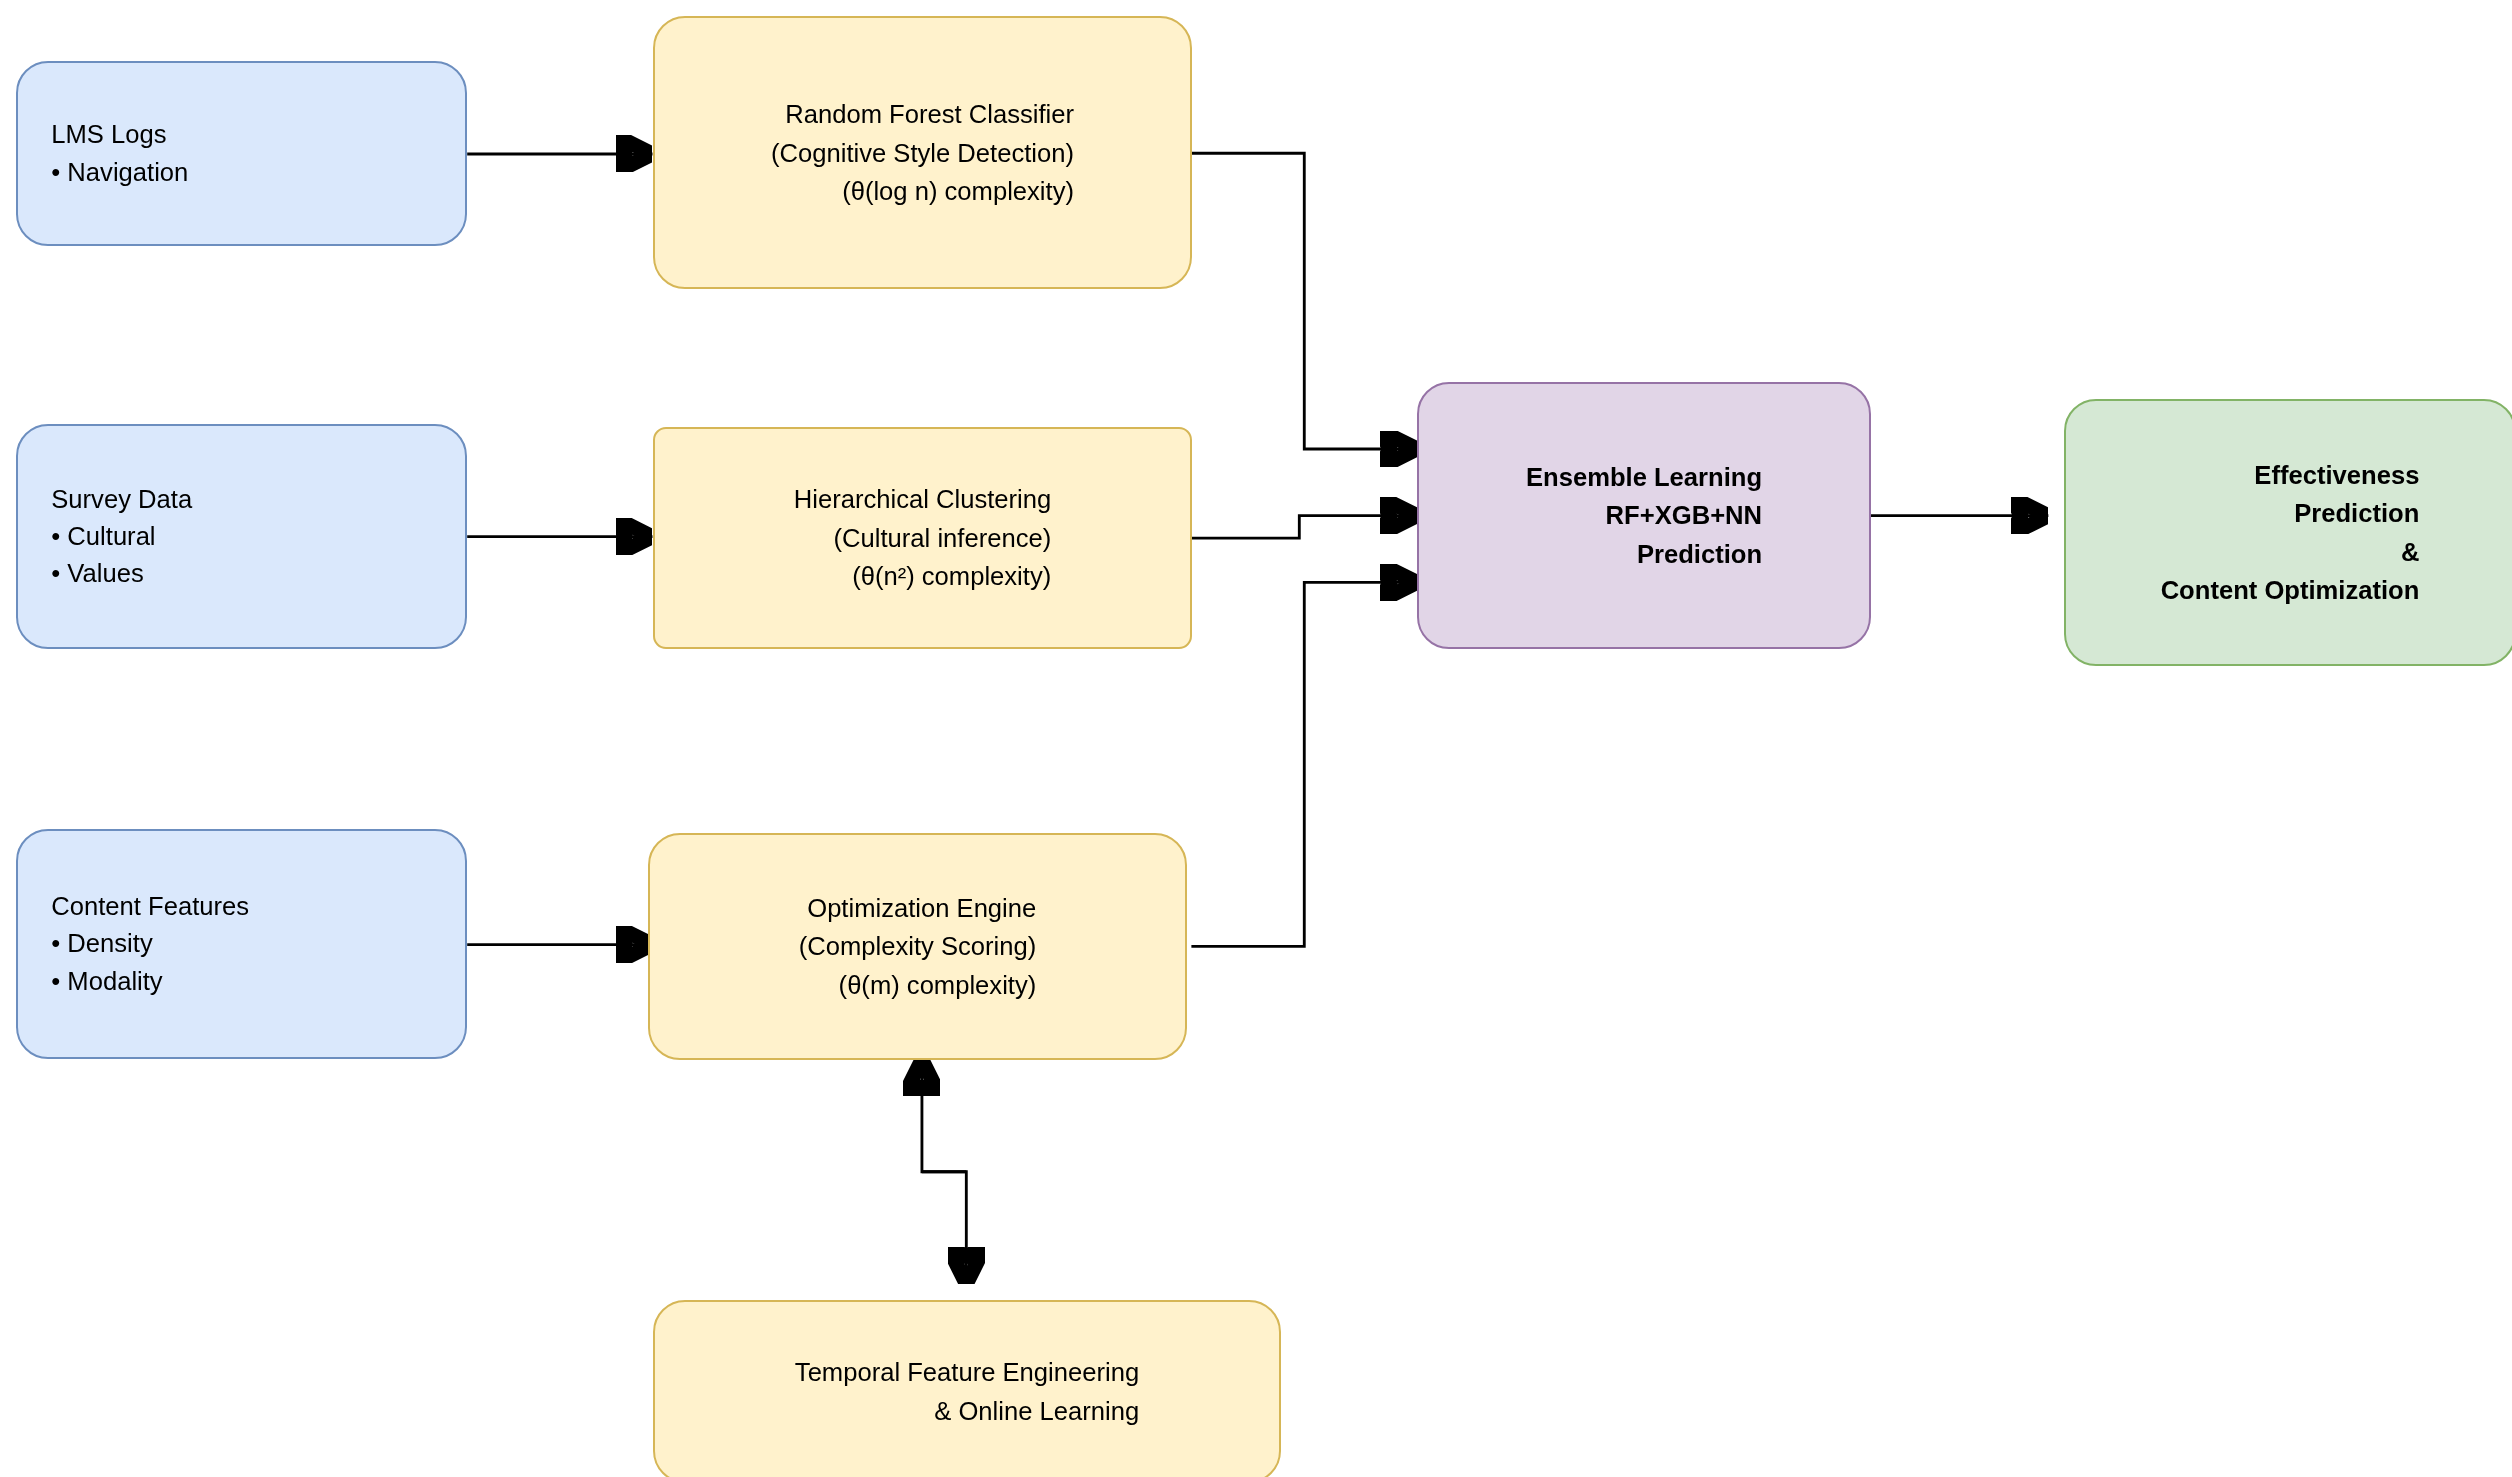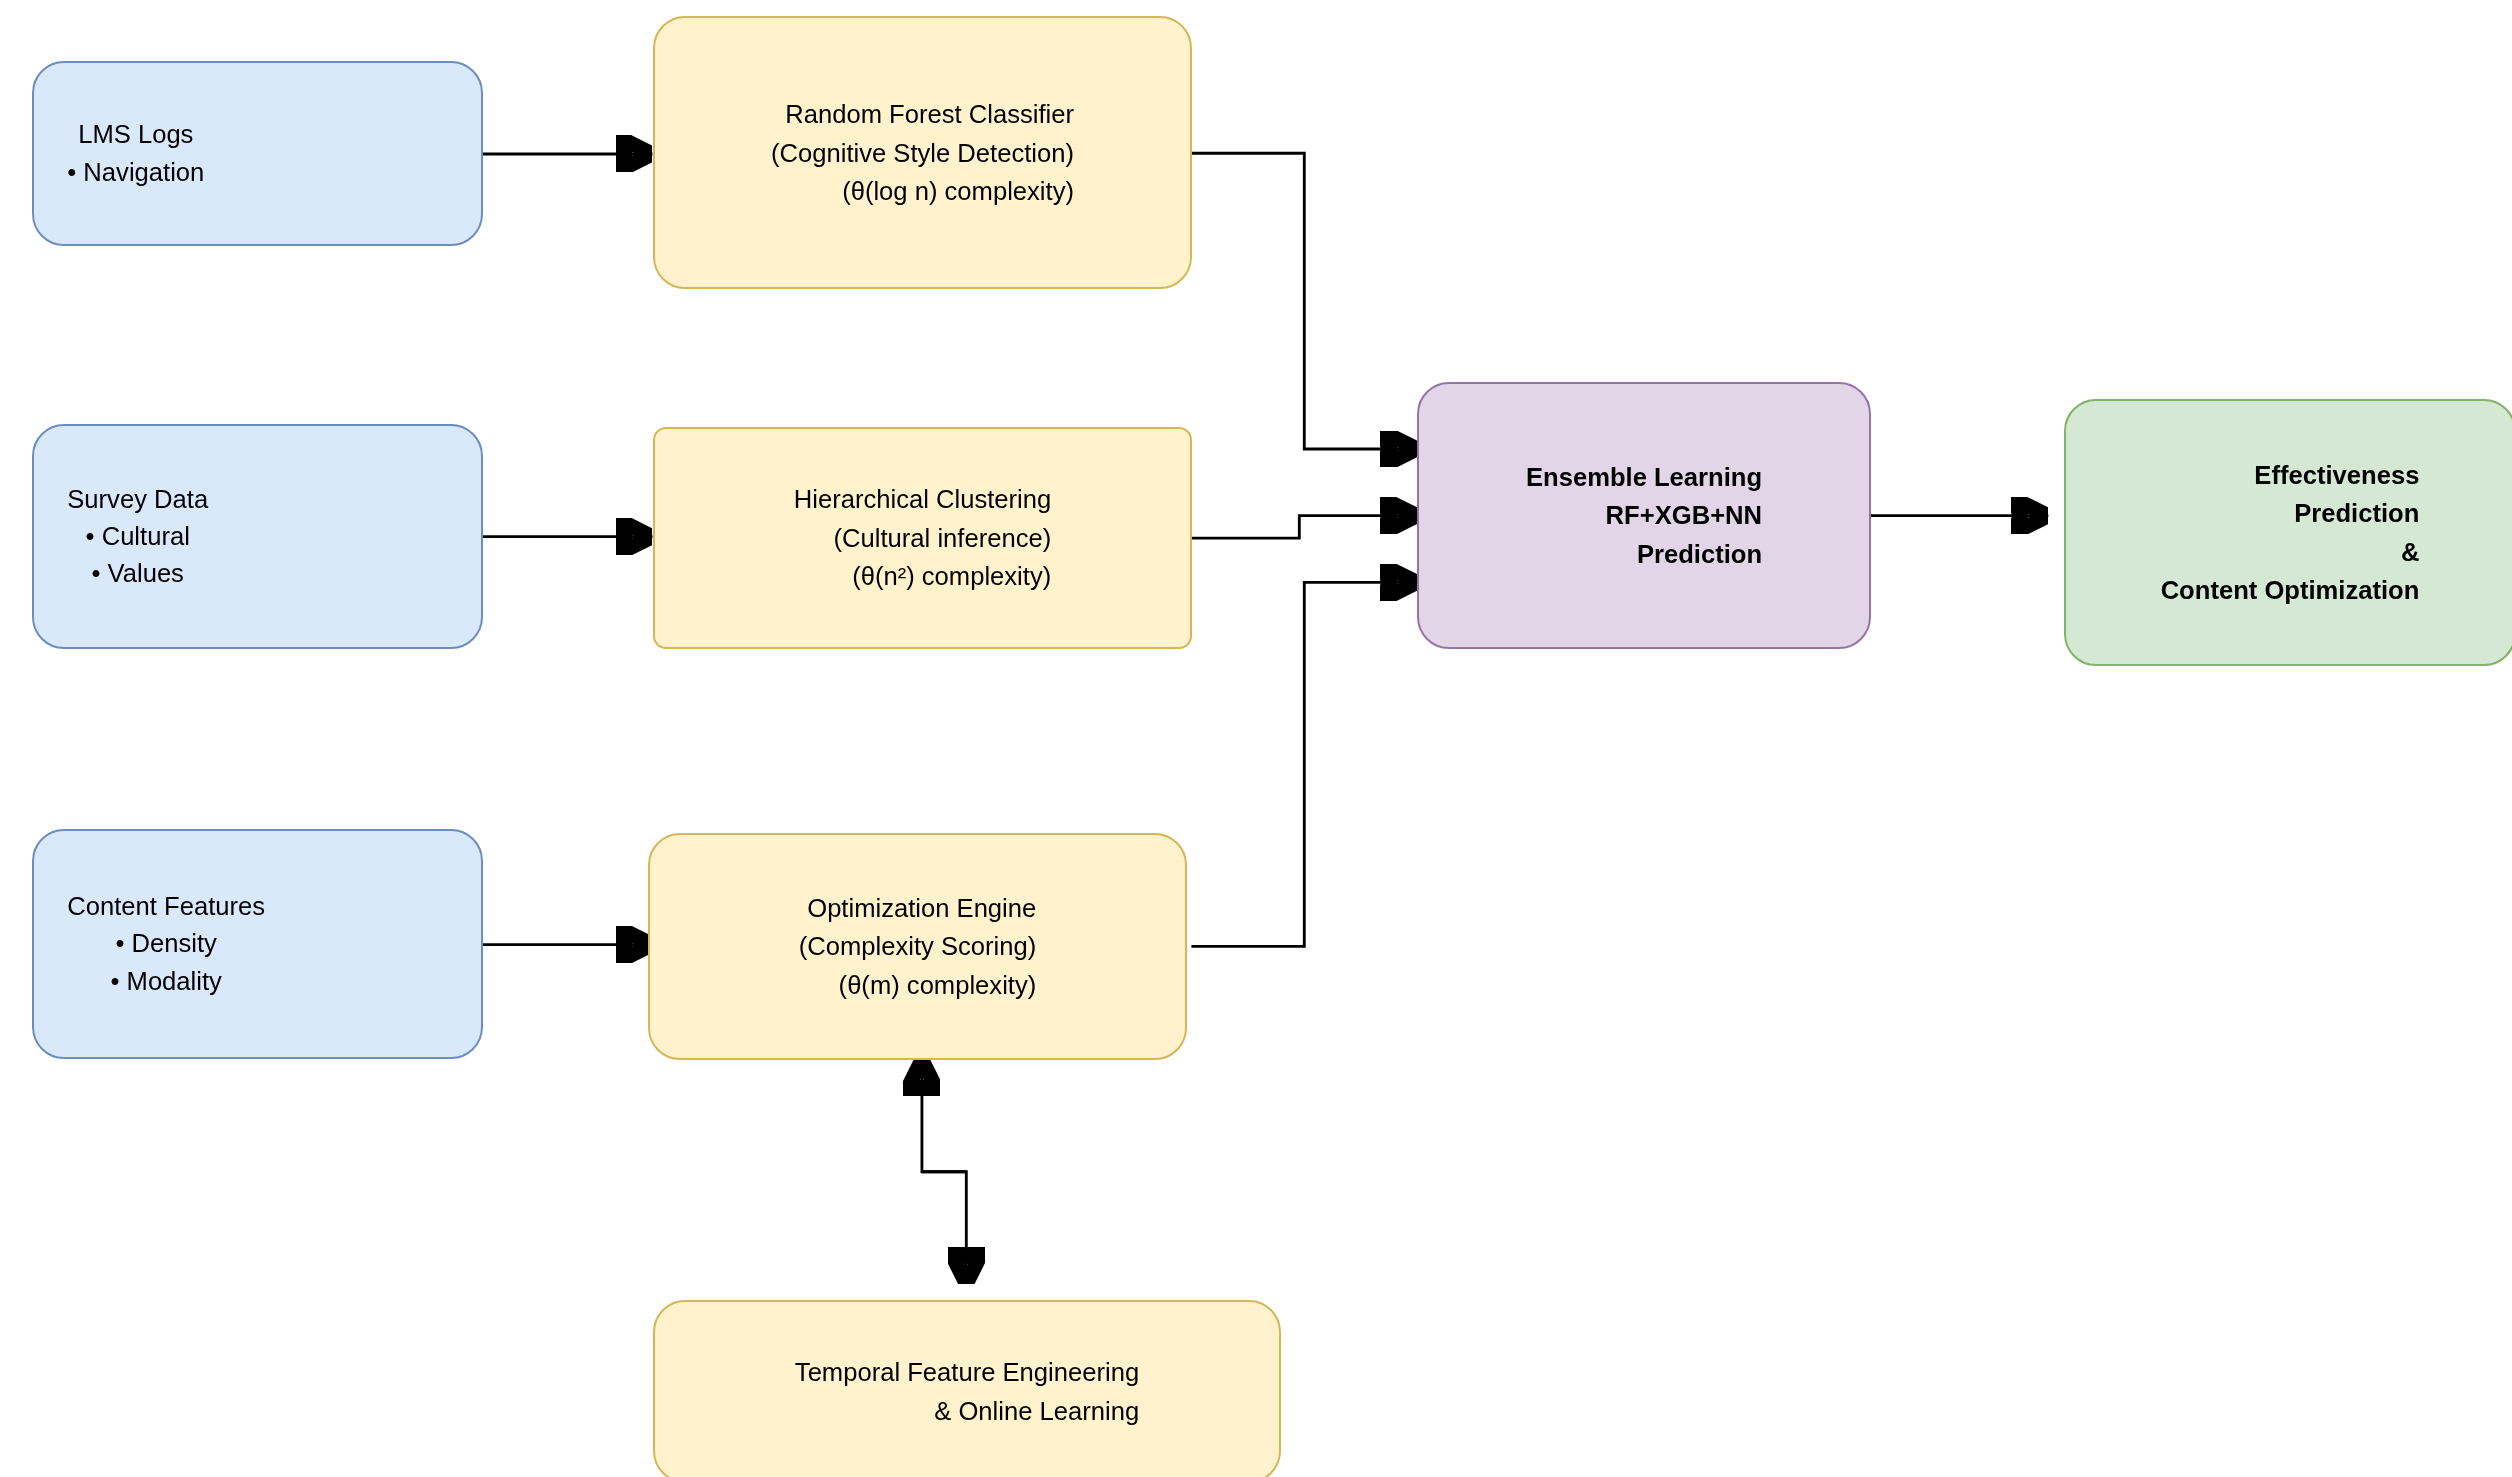--- a/index.html
+++ b/index.html
@@ -33,24 +33,23 @@
     text-align: right;
     font-size: 25.6px;
     line-height: 1.5;
     white-space: pre-line;
     padding: 0 17px;
   }
   .node.input {
     background: var(--input-fill, #dae8fc);
     border-color: var(--input-stroke, #6c8ebf);
     justify-content: flex-start;
-    text-align: center;
+    text-align: left;
     padding-left: 33px;
     line-height: 1.45;
-    margin-left: 16px;
   }
   .node.process {
     background: var(--process-fill, #fff2cc);
     border-color: var(--process-stroke, #d6b656);
   }
   .node.ensemble {
     background: var(--ensemble-fill, #e1d5e7);
     border-color: var(--ensemble-stroke, #9673a6);
     font-weight: 700;
   }

